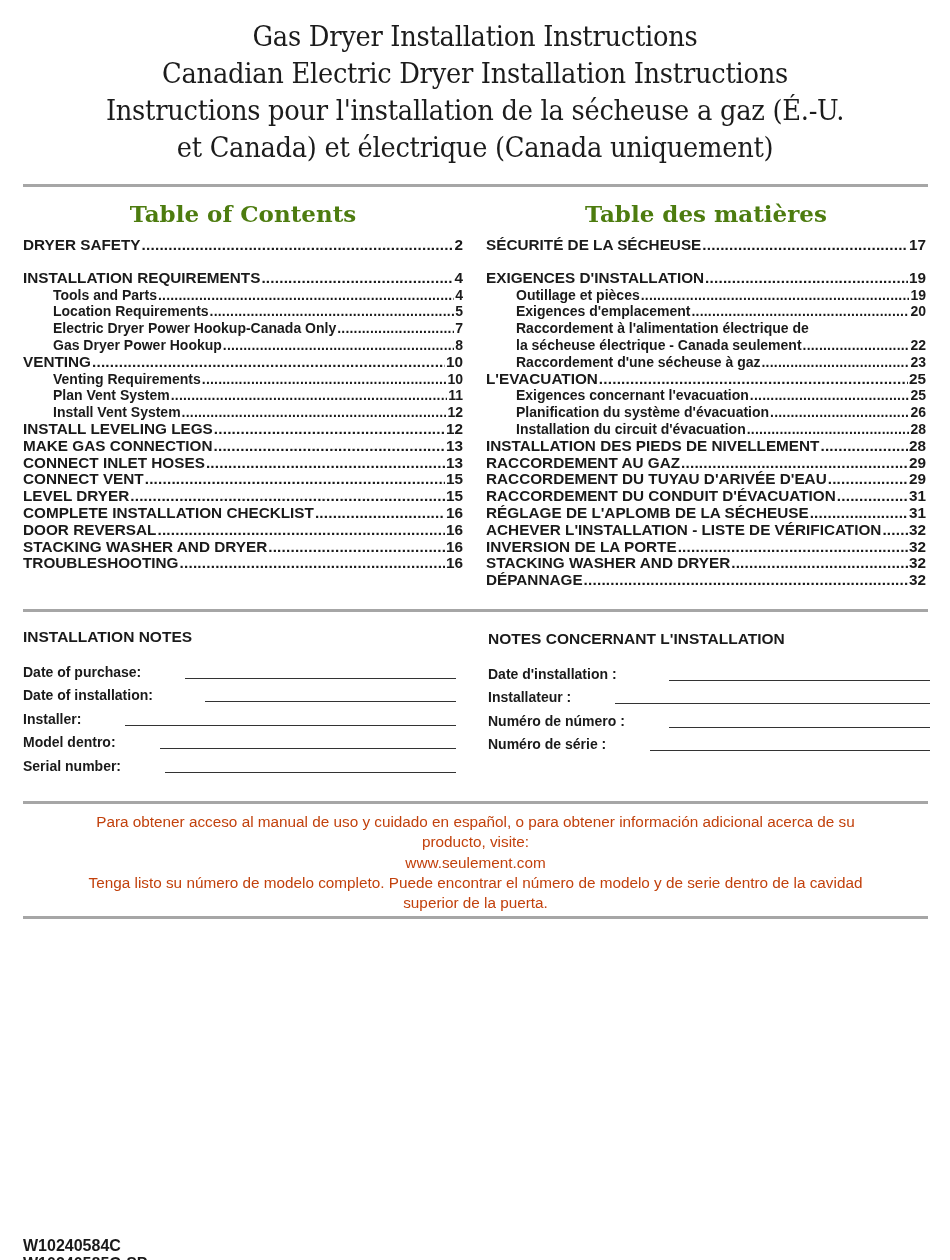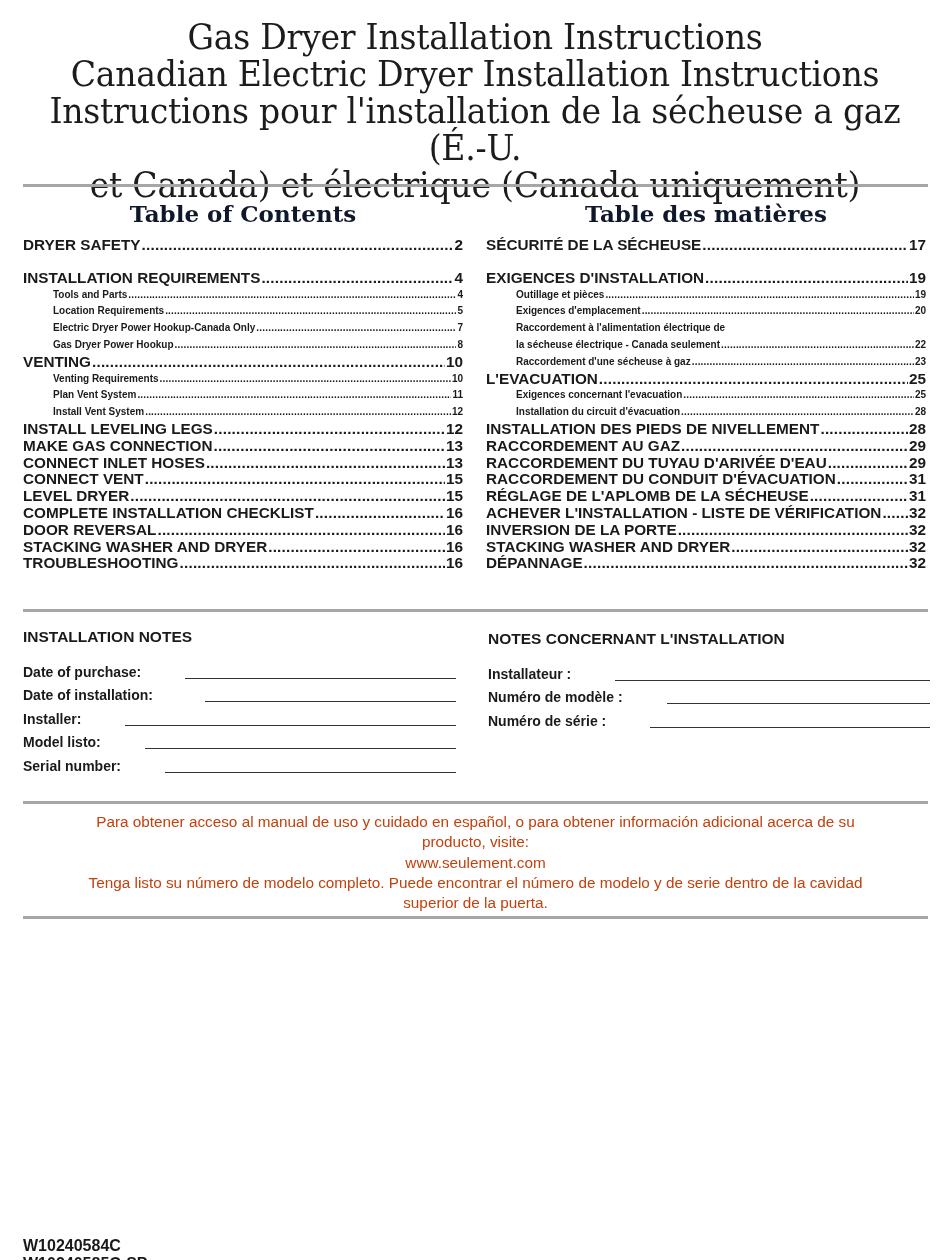--- a/index.html
+++ b/index.html
@@ -1,27 +1,27 @@
 <!DOCTYPE html>
 <html><head>
 <meta charset="utf-8">
 <style>
   html, body { margin:0; padding:0; background:#ffffff; }
   body { width:950px; height:1260px; position:relative; overflow:hidden; color:#1a1a1a; }
   .title-block { position:absolute; top:18px; left:0; width:950px; text-align:center;
-    font-family:"DejaVu Serif", serif; font-size:36px; line-height:37px; color:#1c1c1c; letter-spacing:-0.3px; }
+    font-family:"DejaVu Serif", serif; font-size:28px; line-height:37px; color:#1c1c1c; letter-spacing:-0.3px; }
   .title-block div { transform:scaleX(0.92); }
   .rule { position:absolute; left:23px; width:905px; height:3px; background:#a6a6a6; }
   .toc-col { position:absolute; top:200px; font-family:"Liberation Sans", sans-serif; }
   .toc-col.left { left:23px; width:440px; }
   .toc-col.right { left:486px; width:440px; }
-  .toc-heading { font-family:"DejaVu Serif", serif; font-weight:bold; font-size:23px; text-align:center; margin-bottom:10px; color:#0f172a; }
+  .toc-heading { font-family:"DejaVu Serif", serif; font-weight:bold; font-size:23px; text-align:center; margin-bottom:10px; color:#4d7c0f; }
   .toc-entry { display:flex; align-items:baseline; font-size:14.2px; font-weight:bold; line-height:16.8px; height:16.8px; white-space:nowrap; overflow:hidden; }
   .toc-entry.level1 { font-size:15.3px; }
-  .toc-entry.level2 { padding-left:30px; font-size:10px; }
+  .toc-entry.level2 { padding-left:30px; font-size:14px; }
   .toc-entry.gap { margin-top:16px; }
   .toc-entry .label { flex:0 0 auto; }
   .toc-entry .dots { flex:1 1 auto; overflow:hidden; margin:0 1px; }
   .toc-entry .dots::after { content:"........................................................................................................................................................"; letter-spacing:0.2px; }
   .toc-entry .page { flex:0 0 auto; }
   .toc-entry.nodots .dots::after { content:""; }
   .notes-col { position:absolute; top:628px; font-family:"Liberation Sans", sans-serif; }
   .notes-col.left { left:23px; width:433px; }
   .notes-col.right { left:488px; width:442px; }
   .notes-heading { font-weight:bold; font-size:15.5px; margin-bottom:10px; height:20px; }
@@ -188,20 +188,25 @@
         <span class="label">L'EVACUATION</span>
         <span class="dots"></span>
         <span class="page">25</span>
       </div>
       <div class="toc-entry level2">
         <span class="label">Exigences concernant l'evacuation</span>
         <span class="dots"></span>
         <span class="page">25</span>
       </div>
       <div class="toc-entry level2">
+        <span class="label">Planification du système d'évacuation</span>
+        <span class="dots"></span>
+        <span class="page">26</span>
+      </div>
+      <div class="toc-entry level2">
         <span class="label">Installation du circuit d'évacuation</span>
         <span class="dots"></span>
         <span class="page">28</span>
       </div>
       <div class="toc-entry level1">
         <span class="label">INSTALLATION DES PIEDS DE NIVELLEMENT</span>
         <span class="dots"></span>
         <span class="page">28</span>
       </div>
       <div class="toc-entry level1">
@@ -258,39 +263,43 @@
       </div>
       <div class="note-row">
         <span class="nlabel">Date of installation:</span>
         <span class="nline" style="margin-left: 10px;"></span>
       </div>
       <div class="note-row">
         <span class="nlabel">Installer:</span>
         <span class="nline"></span>
       </div>
       <div class="note-row">
-        <span class="nlabel">Model listo:</span>
+        <span class="nlabel">Model dentro:</span>
         <span class="nline"></span>
       </div>
       <div class="note-row">
         <span class="nlabel">Serial number:</span>
         <span class="nline"></span>
       </div>
     </div>
 </div>
 
 <div class="notes-col right">
   <div class="notes-heading">NOTES CONCERNANT L'INSTALLATION</div>
   <div id="notes-fr-list">
       <div class="note-row">
+        <span class="nlabel">Date d'installation :</span>
+        <span class="nline" style="margin-left: 10px;"></span>
+      </div>
+      <div class="note-row">
         <span class="nlabel">Installateur :</span>
         <span class="nline"></span>
       </div>
       <div class="note-row">
-        <span class="nlabel">Numéro de modèle :</span>
+        <span class="nlabel">Numéro de número :</span>
         <span class="nline"></span>
       </div>
       <div class="note-row">
         <span class="nlabel">Numéro de série :</span>
         <span class="nline"></span>
       </div>
     </div>
 </div>
 
 <div class="rule" style="top:801px;"></div>

